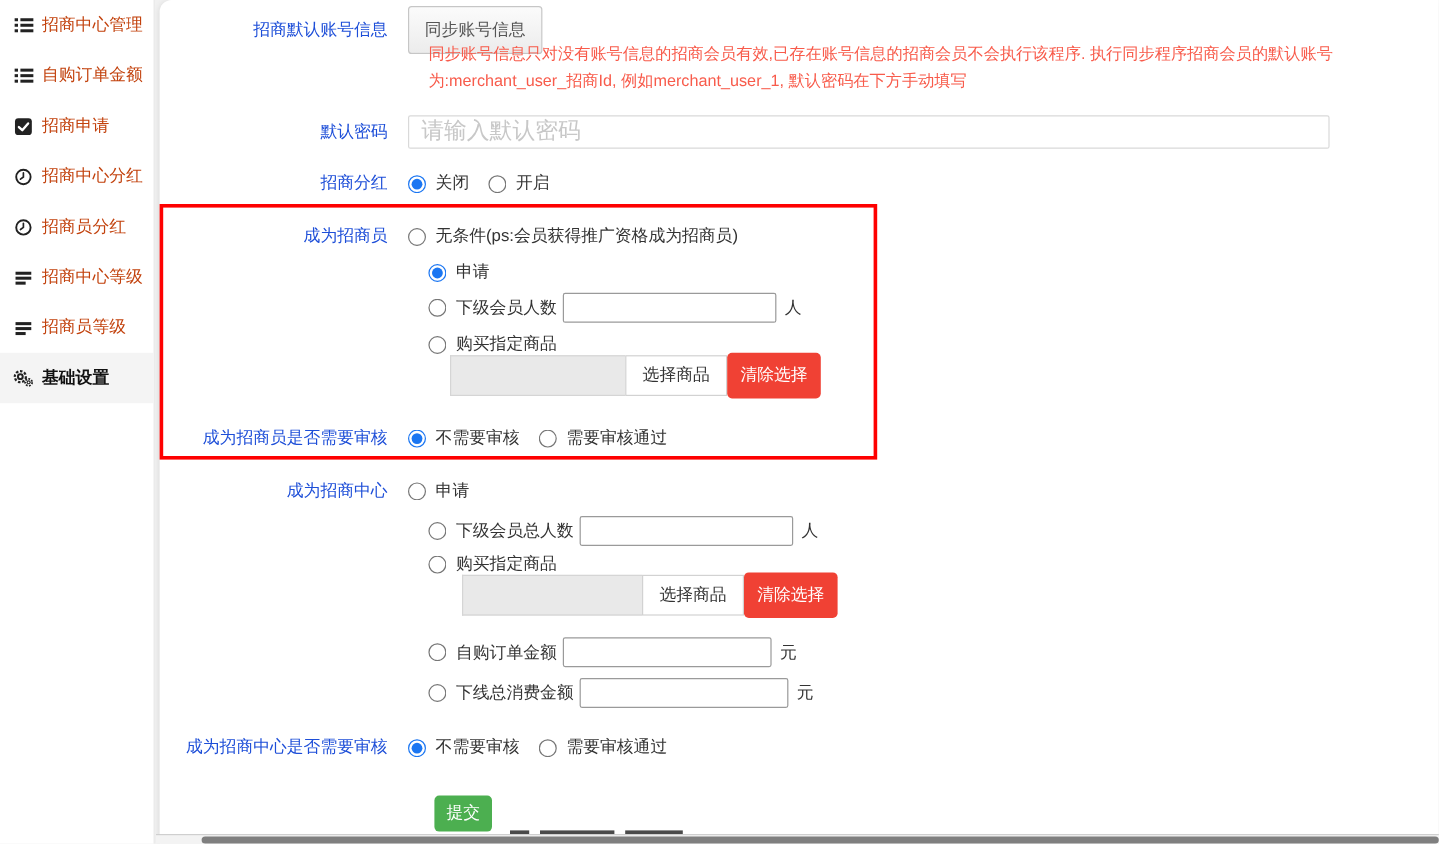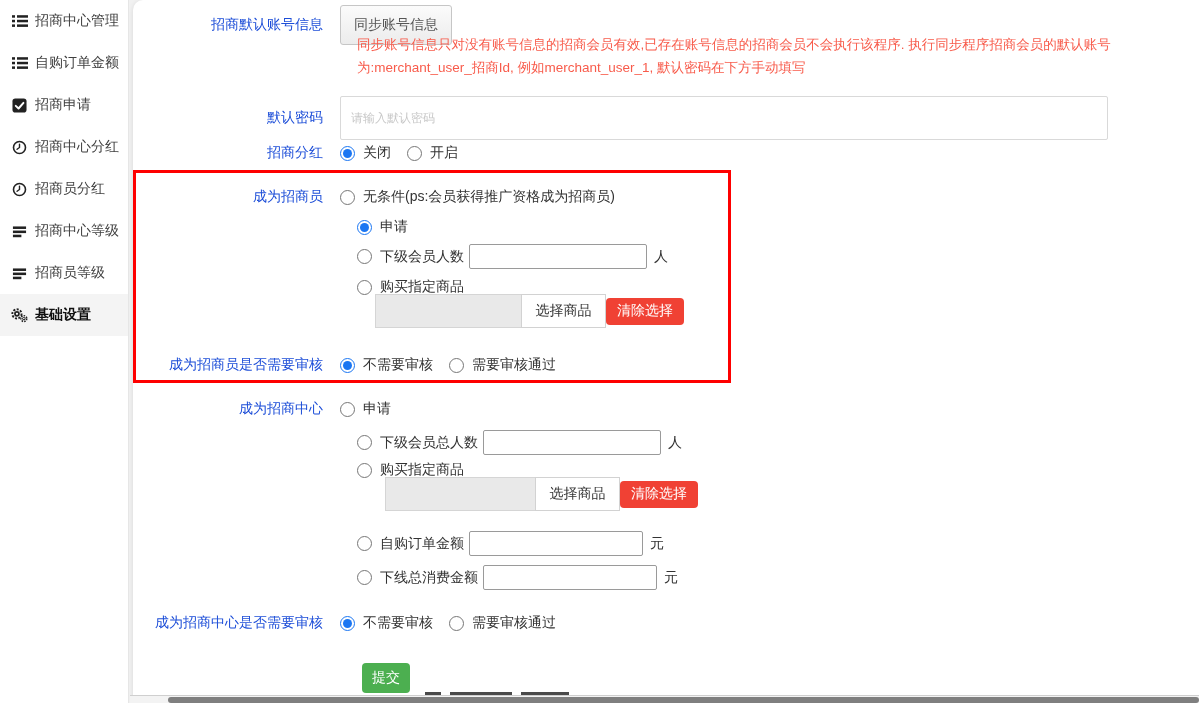--- a/index.html
+++ b/index.html
@@ -3,21 +3,21 @@
 <meta charset="utf-8">
 <style>
   * { margin:0; padding:0; box-sizing:border-box; }
   html,body { width:1199px; height:703px; overflow:hidden;
     font-family:"Liberation Sans","DejaVu Sans",sans-serif; background:#f1f1f1; }
 
   
   .sidebar { position:absolute; left:0; top:0; width:129px; height:703px;
     background:#fff; border-right:1px solid #e6e6e6; z-index:5; }
   .side-item { height:42px; display:flex; align-items:center; padding-left:11px;
-    font-size:14px; color:#404040; cursor:pointer; white-space:nowrap; }
+    font-size:14px; color:#c2410c; cursor:pointer; white-space:nowrap; }
   .side-item .ic { width:17px; height:16px; margin-right:7px; display:inline-flex;
     align-items:center; justify-content:center; flex:none; }
   .side-item.active { background:#f4f4f4; font-weight:bold; color:#111; }
 
   
   .main-card { position:absolute; left:133px; top:0; right:0; bottom:0;
     background:#fff; border-top-left-radius:10px;
     box-shadow:0 1px 5px rgba(0,0,0,.10); z-index:1; }
 
   .row { position:absolute; left:133px; display:flex; align-items:center; z-index:3; }
@@ -25,30 +25,30 @@
     color:#1d4ed8; flex:none; }
 
   
   .sync-btn { height:40px; padding:0 13px; font-size:14px; color:#555;
     background:linear-gradient(#fbfbfb,#ececec); border:1px solid #c6c6c6;
     border-radius:3px; cursor:pointer; font-family:inherit; }
   .note { position:absolute; left:357px; top:33px; width:795px; font-size:13.5px;
     line-height:23px; color:#f85b4b; z-index:3; }
 
   
-  .txt-input { height:44px; width:768px; border:1px solid #d9d9d9; border-radius:2px;
-    padding:0 10px; font-size:12px; color:#737373; font-family:inherit; }
+  .txt-input { height:28px; width:768px; border:1px solid #d9d9d9; border-radius:2px;
+    padding:0 10px; font-size:19px; color:#737373; font-family:inherit; }
   .txt-input::placeholder { color:#c8c8c8; }
   .mini-input { height:25px; width:178px; border:1px solid #9a9a9a; border-radius:2px;
     padding:0 6px; font-size:14px; font-family:inherit; margin:0 7px 0 5px; }
   .gray-input { height:34px; width:146px; background:#e9e9e9; border:1px solid #d5d5d5;
     border-right:none; }
   .pick-btn { height:34px; width:85px; background:#fff; border:1px solid #d2d2d2;
     font-size:14px; color:#333; cursor:pointer; font-family:inherit; }
-  .danger-btn { height:27px; width:78px; background:#f04134; border:none; color:#fff;
+  .danger-btn { height:38px; width:78px; background:#f04134; border:none; color:#fff;
     font-size:14px; border-radius:4px; cursor:pointer; font-family:inherit; }
   .submit-btn { height:30px; width:48px; background:#4caf50; border:none; color:#fff;
     font-size:14px; border-radius:4px; cursor:pointer; font-family:inherit; }
 
   
   .opt { display:flex; align-items:center; font-size:14px; color:#333; }
   .opt + .opt { margin-left:16px; }
   .opt input[type=radio] { width:15px; height:15px; accent-color:#1b76f2;
     margin:0 8px 0 0; cursor:pointer; }
   .opt .otext { white-space:nowrap; }

